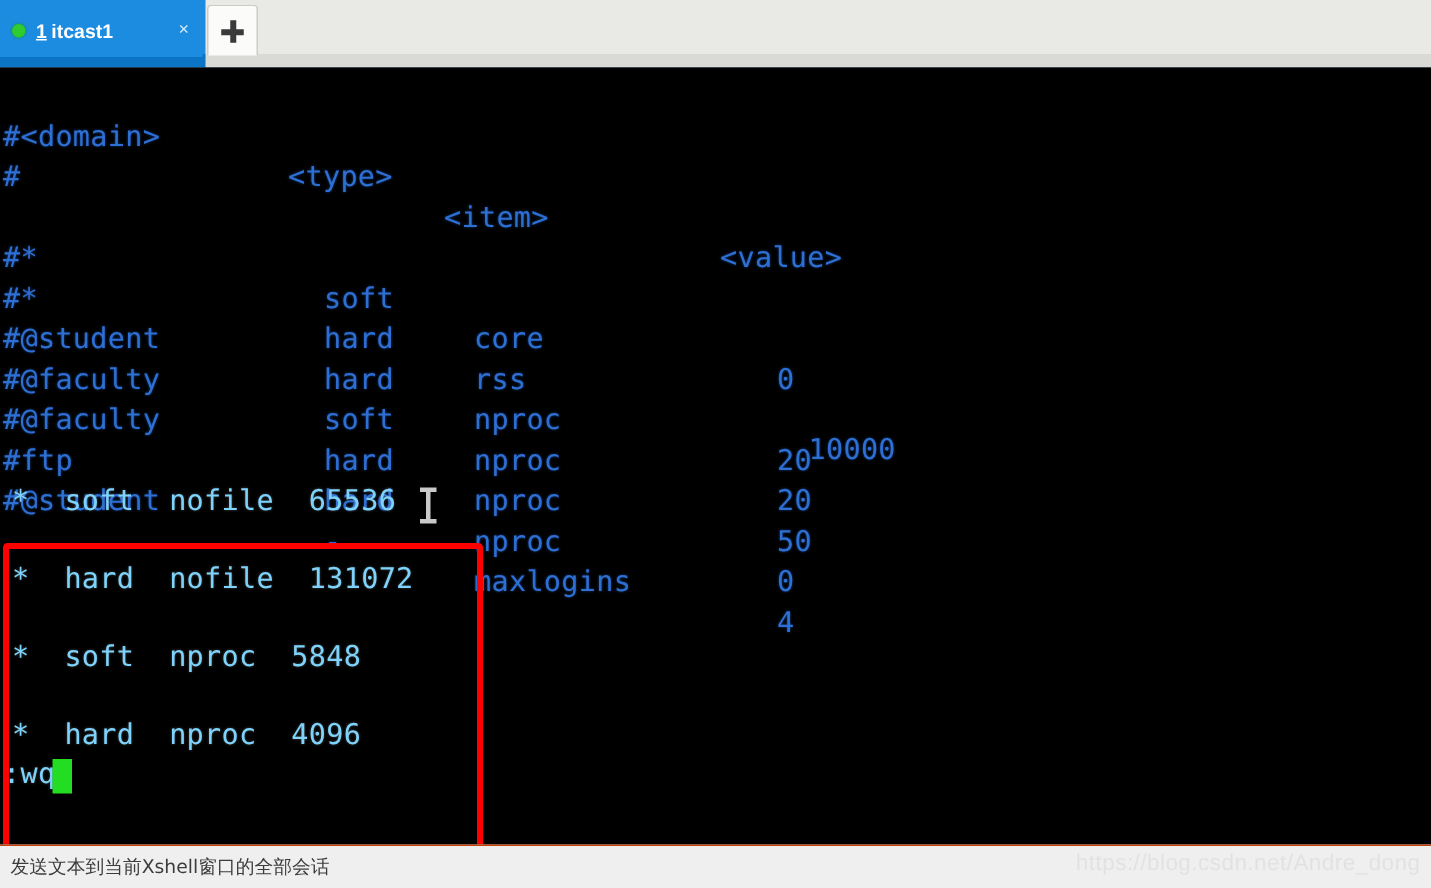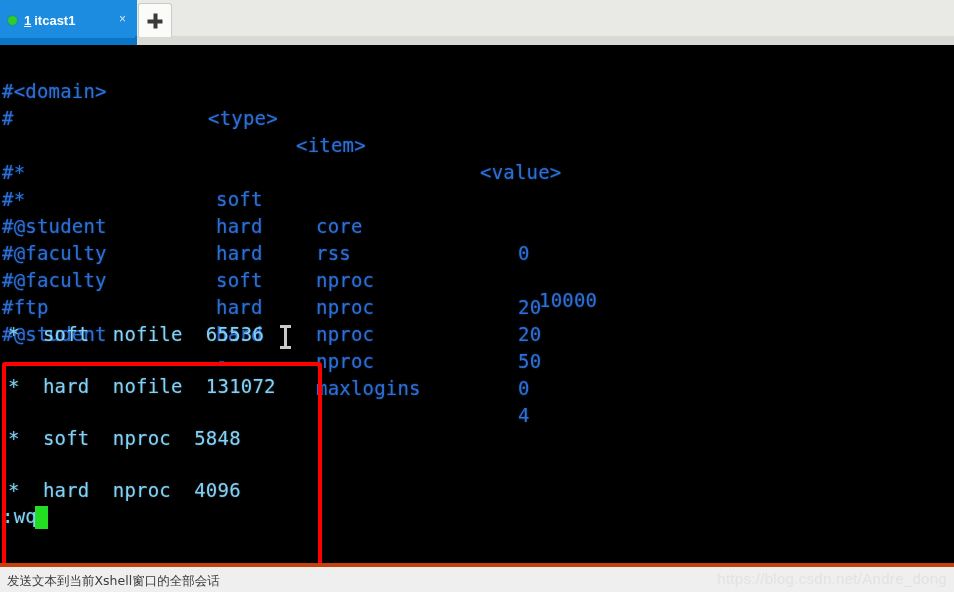--- a/index.html
+++ b/index.html
@@ -196,21 +196,21 @@
     pointer-events: none;
   }
 
   
   .statusbar {
     position: absolute;
     left: 0; top: 563px;
     width: 954px;
     height: 29px;
     background: #efefef;
-    border-top: 4px solid #c2410c;
+    border-top: 1px solid #c2410c;
   }
   .status-text {
     position: absolute;
     left: 7px; top: 6px;
     font-size: 12.5px;
     color: #3c3c3c;
     font-family: "DejaVu Sans", sans-serif;
     white-space: nowrap;
   }
   .watermark {
@@ -243,21 +243,21 @@
     <div class="tab-new">
       <span class="plus-icon"></span>
     </div>
   </div>
 
   <div class="terminal">
     <div class="vim-buffer">
 
       <div class="tline c-comment" style="top:6px;">
         <span class="col" style="left:2px;">#&lt;domain&gt;</span>
-        <span class="col" style="left:208px;">&lt;type&gt;</span>
+        <span class="col" style="left:192px;">&lt;type&gt;</span>
         <span class="col" style="left:296px;">&lt;item&gt;</span>
         <span class="col" style="left:480px;">&lt;value&gt;</span>
       </div>
 
       <div class="tline c-comment" style="top:33px;">
         <span class="col" style="left:2px;">#</span>
       </div>
 
       <div class="tline c-comment" style="top:87px;">
         <span class="col" style="left:2px;">#*</span>

